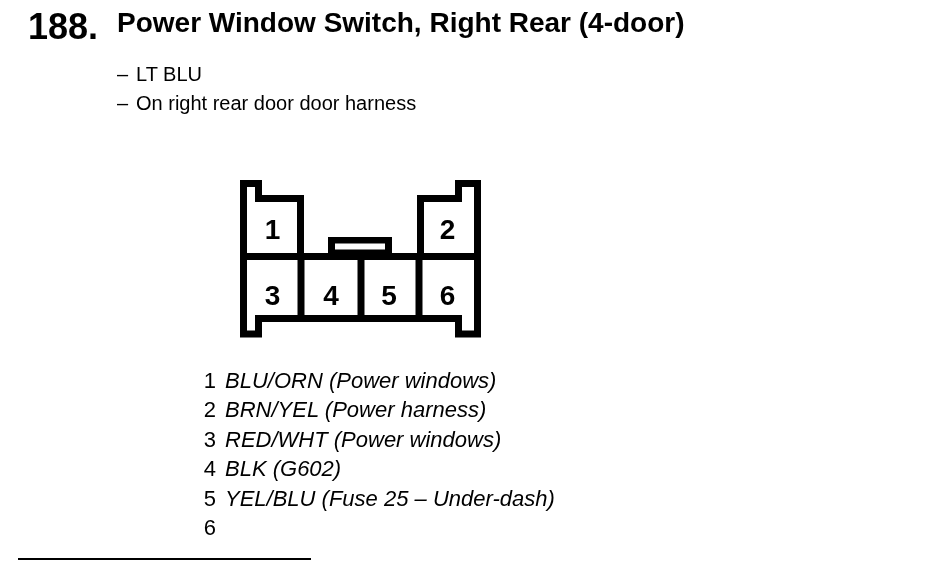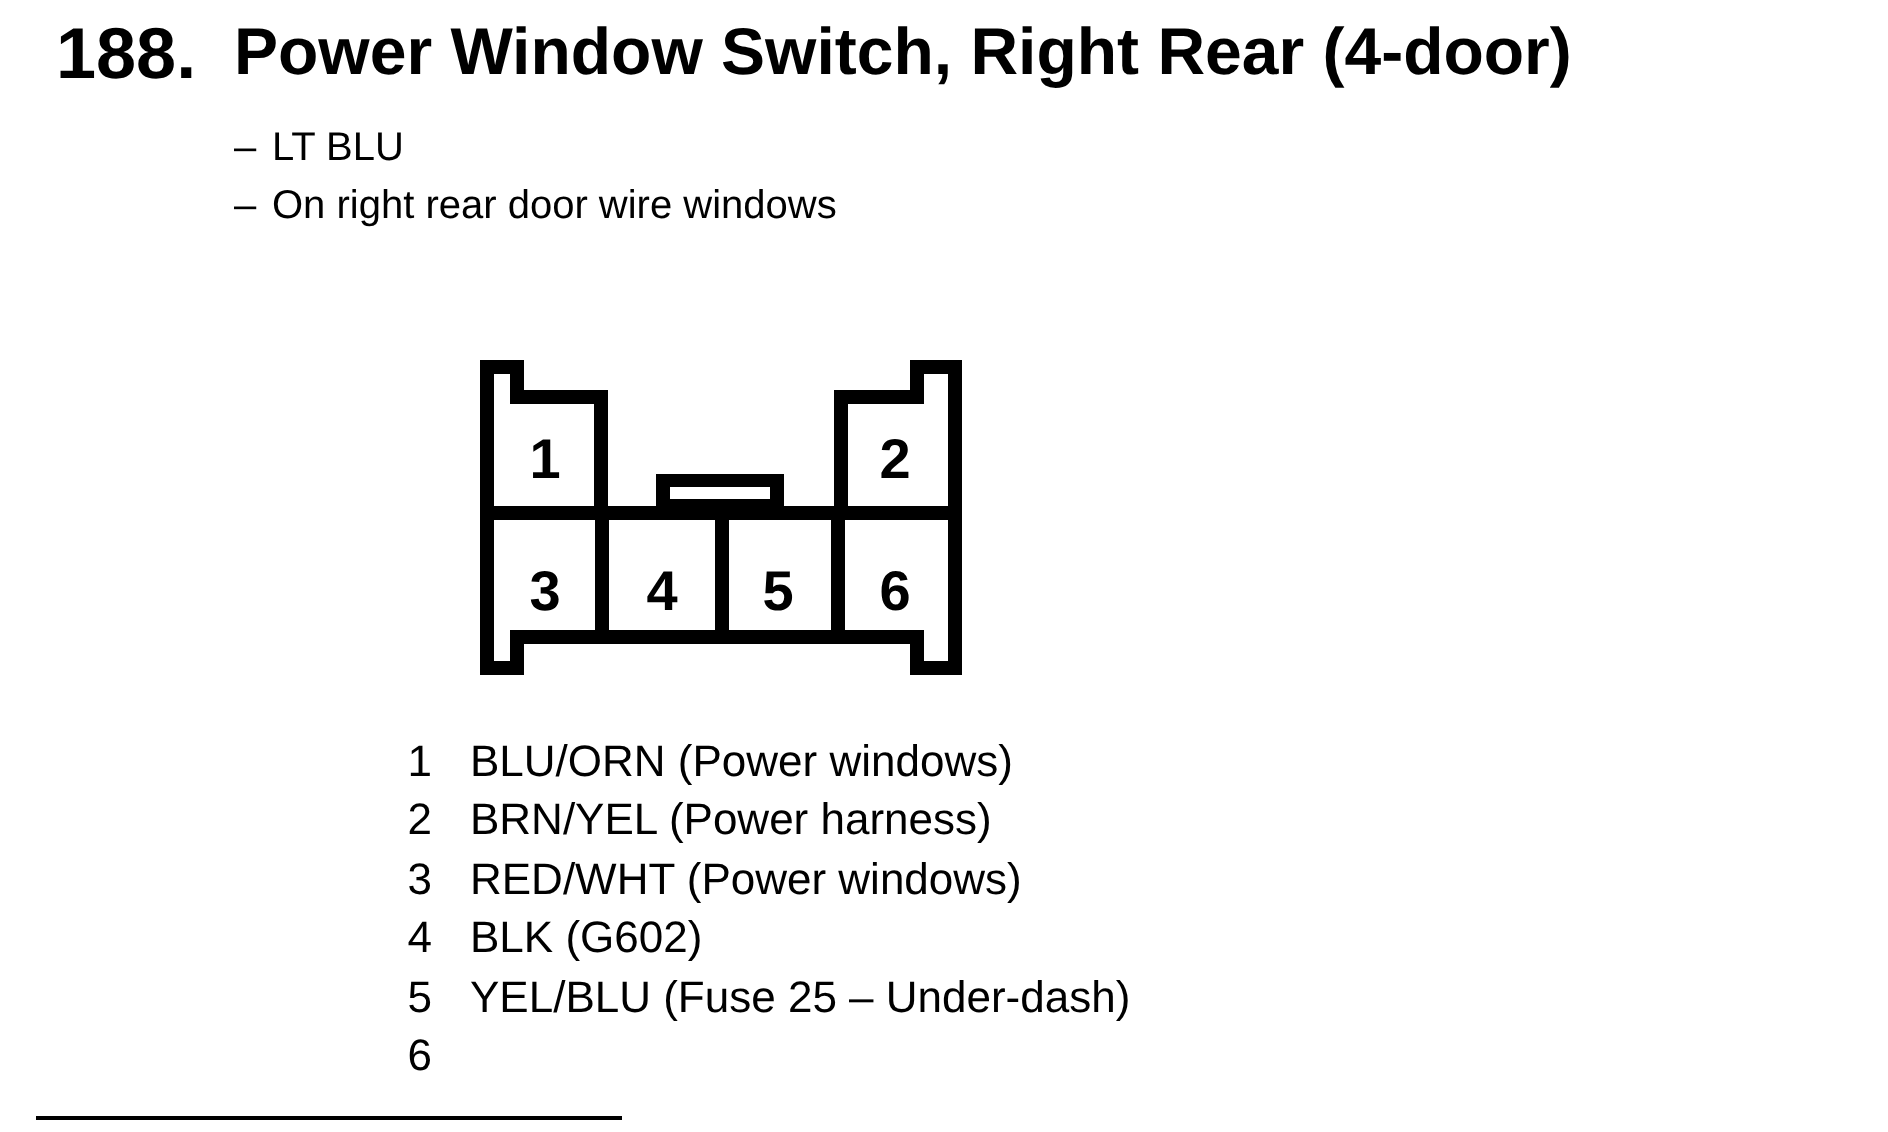--- a/index.html
+++ b/index.html
@@ -18,21 +18,21 @@
     top: 9px;
     font-size: 36px;
     font-weight: 700;
     line-height: 1;
     white-space: nowrap;
   }
   .page-title {
     position: absolute;
     left: 117px;
     top: 9px;
-    font-size: 33px;
+    font-size: 28px;
     font-weight: 700;
     line-height: 1;
     white-space: nowrap;
   }
   .notes {
     position: absolute;
     left: 117px;
     top: 60px;
     font-size: 20px;
     line-height: 28.7px;
@@ -49,21 +49,21 @@
   .legend {
     position: absolute;
     left: 0;
     top: 366px;
     width: 700px;
     font-size: 22px;
     line-height: 29.4px;
   }
   .legend-row { display: flex; white-space: nowrap; }
   .legend-pin { width: 216px; text-align: right; flex: 0 0 216px; }
-  .legend-label { margin-left: 19px; }
+  .legend-label { margin-left: 9px; font-style: italic; }
   .footer-rule {
     position: absolute;
     left: 18px;
     top: 558px;
     width: 293px;
     height: 2px;
     background: #000000;
   }
   svg text {
     font-family: "Liberation Sans", sans-serif;
@@ -75,21 +75,21 @@
 </head>
 <body>
 
 <div class="page">
 
   <div class="item-number">188.</div>
   <div class="page-title">Power Window Switch, Right Rear (4-door)</div>
 
   <div class="notes">
     <div class="note-line"><span class="note-dash">–</span><span>LT BLU</span></div>
-    <div class="note-line"><span class="note-dash">–</span><span>On right rear door wire windows</span></div>
+    <div class="note-line"><span class="note-dash">–</span><span>On right rear door door harness</span></div>
   </div>
 
   <div class="connector-wrap">
     <svg width="260" height="170" viewBox="0 0 260 170">
 
       <path d="M 13.5 8.5 H 28.5 V 23.5 H 70.5 V 81.5 H 190.5 V 23.5 H 228.5 V 8.5 H 247.5 V 159 H 228.5 V 143.5 H 28.5 V 159 H 13.5 Z" fill="#ffffff" stroke="#000000" stroke-width="7" stroke-linejoin="miter"></path>
 
       <path d="M 13.5 81.5 H 247.5" stroke="#000000" stroke-width="7"></path>
 
       <path d="M 71 81.5 V 143.5" stroke="#000000" stroke-width="7"></path>

